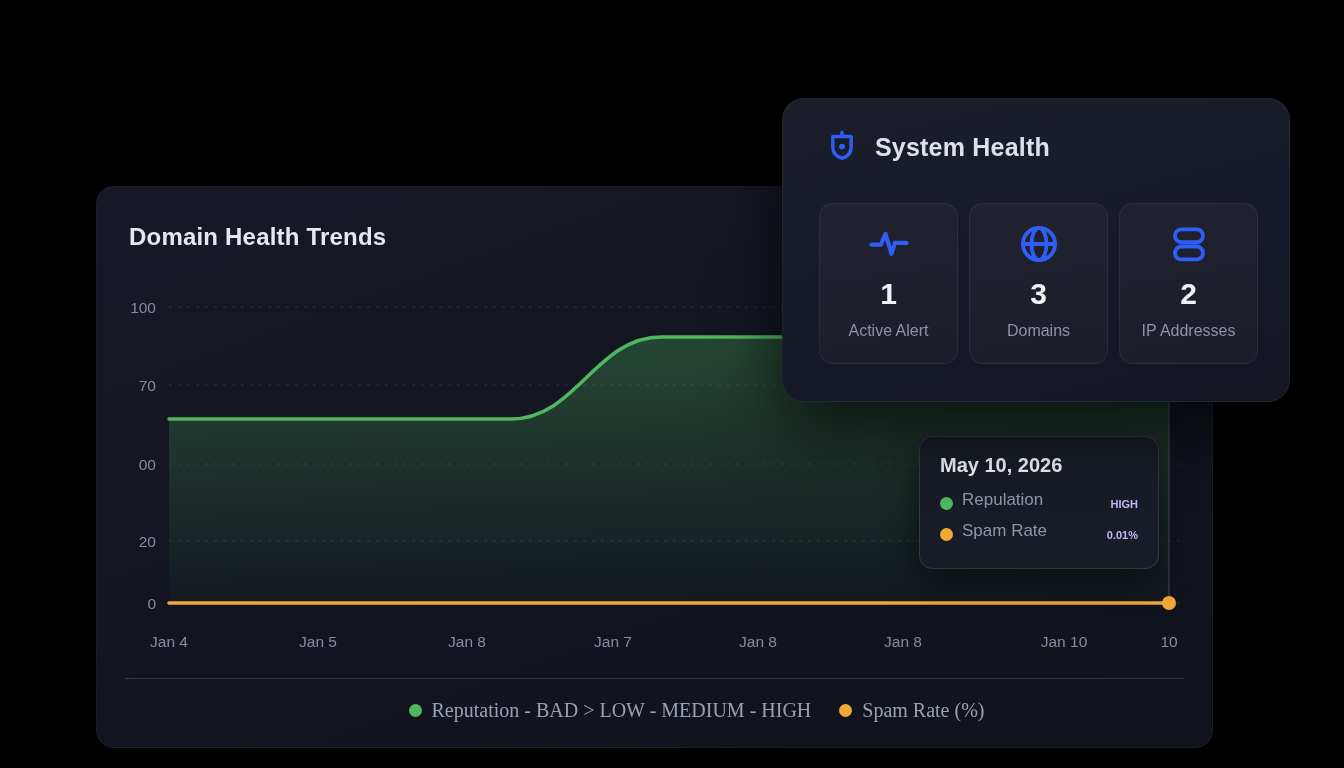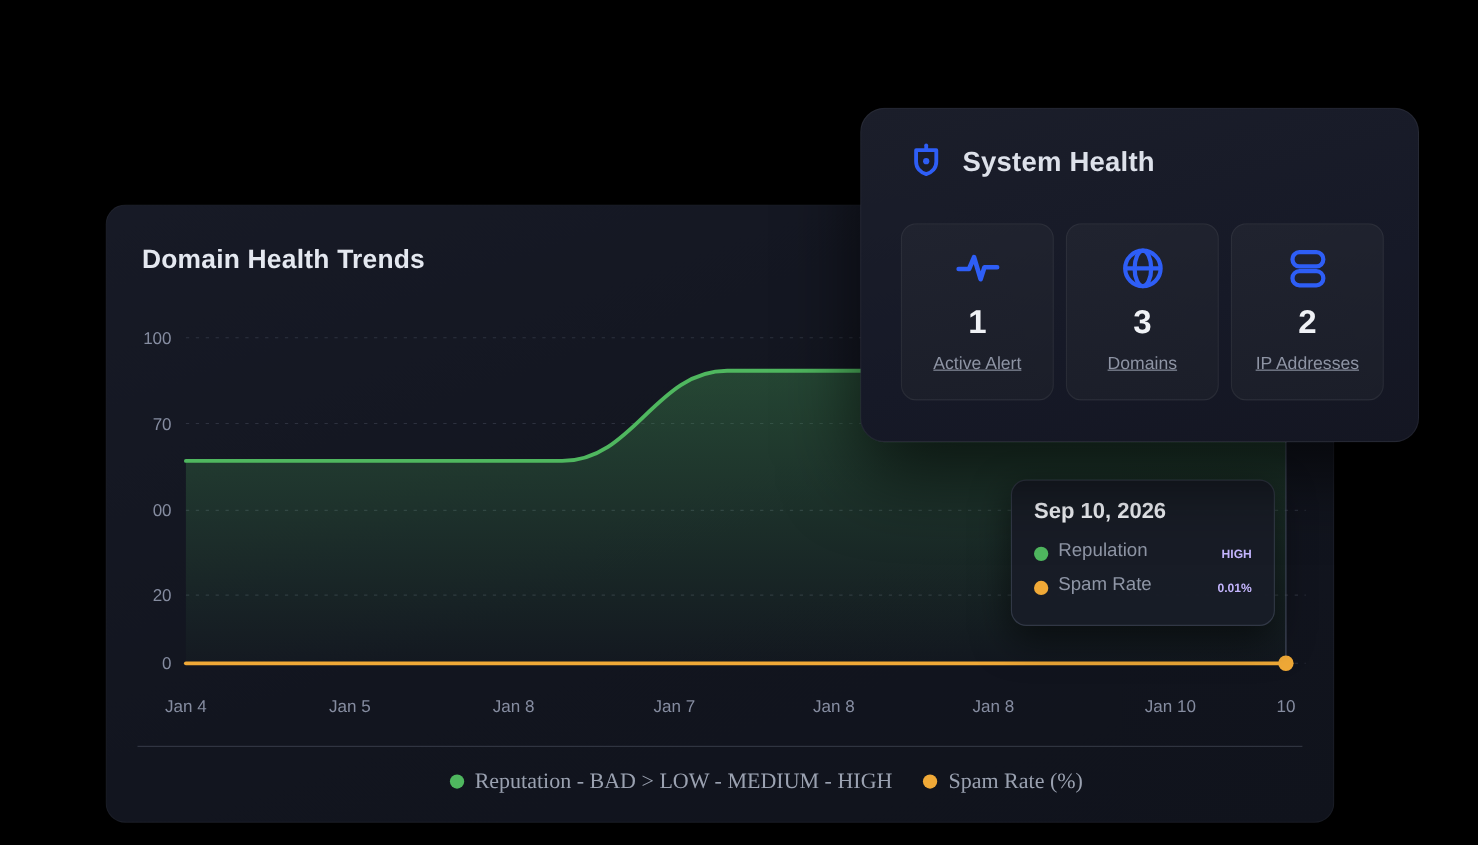--- a/index.html
+++ b/index.html
@@ -58,21 +58,21 @@
   .stats { position:absolute; left:36px; top:104px; display:flex; gap:11px; }
   .stat-box {
     width:139px; height:161px; border-radius:14px;
     background:linear-gradient(170deg,#20232f 0%,#1b1e29 100%);
     border:1px solid rgba(255,255,255,0.06);
     display:flex; flex-direction:column; align-items:center;
     padding-top:19px;
   }
   .stat-icon { width:42px; height:42px; display:flex; align-items:center; justify-content:center; }
   .stat-value { margin-top:14px; font-size:30px; font-weight:700; color:#f0f2f6; line-height:1; }
-  .stat-label { margin-top:13px; font-size:16px; color:#8e94a4;text-decoration:underline; }
+  .stat-label { margin-top:13px; font-size:16px; color:#8e94a4; }
 </style>
 </head>
 <body>
 
 <div class="stage">
 
   <section class="main-card">
     <h2 class="main-title">Domain Health Trends</h2>
 
     <svg id="chart-svg" class="chart-svg" viewBox="0 0 1117 562">
@@ -114,21 +114,21 @@
           <span class="legend-dot" style="background: rgb(79, 183, 95);"></span>
           <span class="legend-label">Reputation - BAD &gt; LOW - MEDIUM - HIGH</span>
         </div>
         <div class="legend-item">
           <span class="legend-dot" style="background: rgb(240, 169, 55);"></span>
           <span class="legend-label">Spam Rate (%)</span>
         </div>
       </div>
 
     <div class="tooltip">
-      <div class="tooltip-date">Sep 10, 2026</div>
+      <div class="tooltip-date">May 10, 2026</div>
       <div id="tooltip-rows">
           <div class="tooltip-row">
             <span class="dot" style="background: rgb(79, 183, 95);"></span>
             <span class="lbl">Repulation</span>
             <span class="val">HIGH</span>
           </div>
           <div class="tooltip-row">
             <span class="dot" style="background: rgb(240, 169, 55);"></span>
             <span class="lbl">Spam Rate</span>
             <span class="val">0.01%</span>

